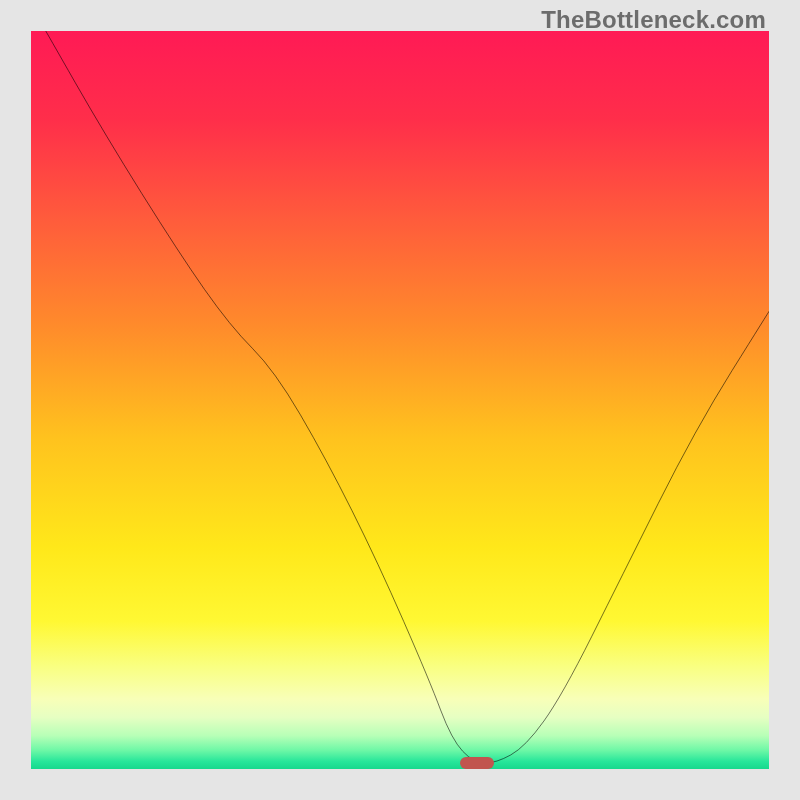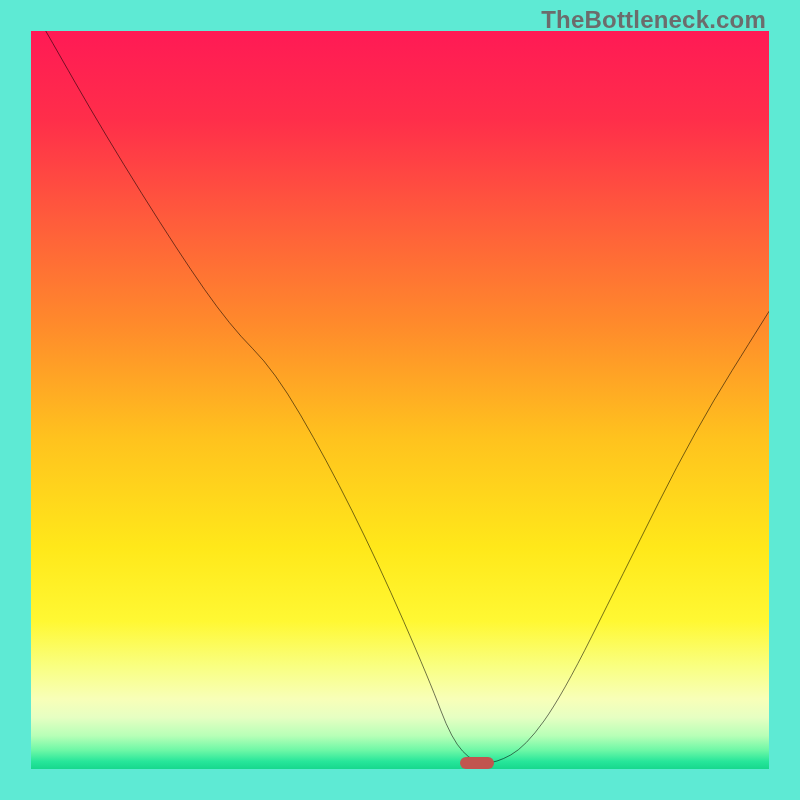--- a/index.html
+++ b/index.html
@@ -8,21 +8,21 @@
     width: 800px;
     height: 800px;
     background: #000;
     overflow: hidden;
     font-family: Arial, Helvetica, sans-serif;
   }
   .frame {
     position: relative;
     width: 800px;
     height: 800px;
-    background: #5eead4;
+    background: #e5e5e5;
   }
   .plot-area {
     position: absolute;
     left: 31px;
     top: 31px;
     width: 738px;
     height: 738px;
     overflow: hidden;
   }
   .gradient-bg {

